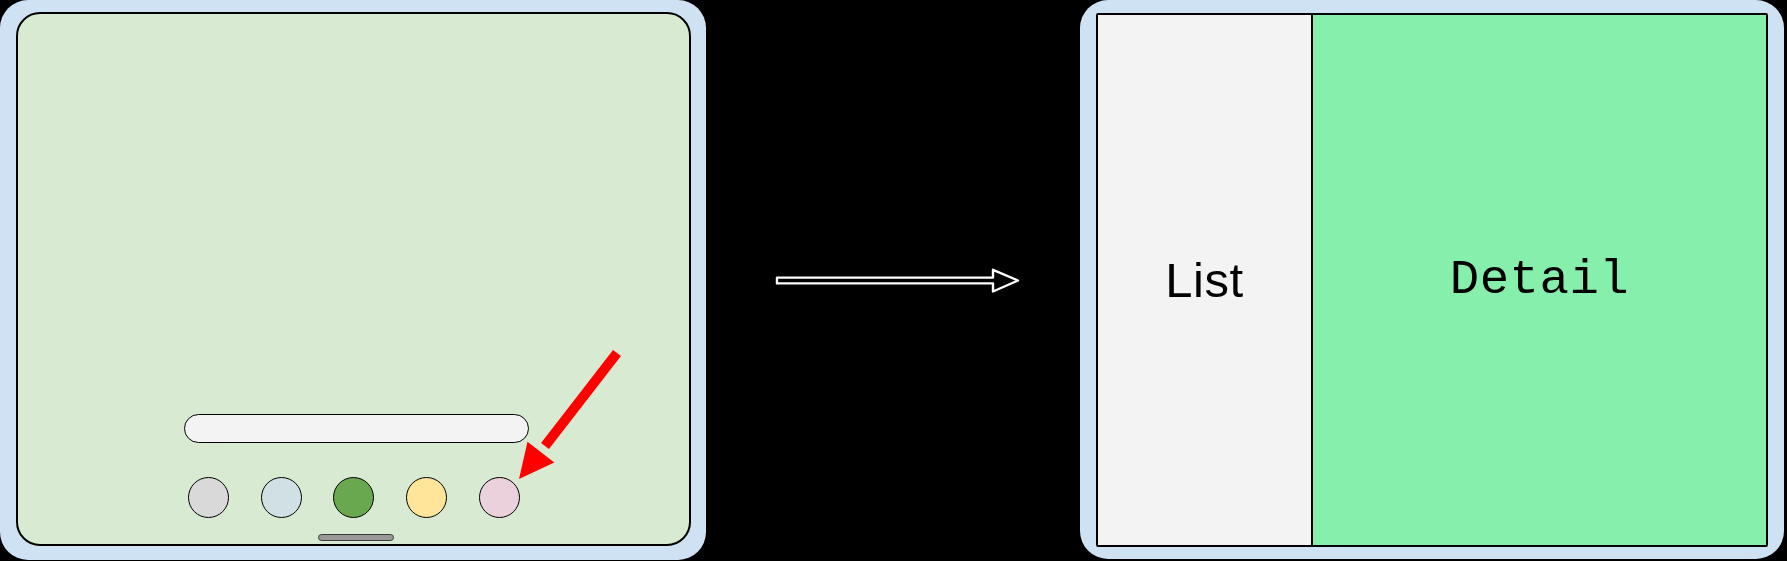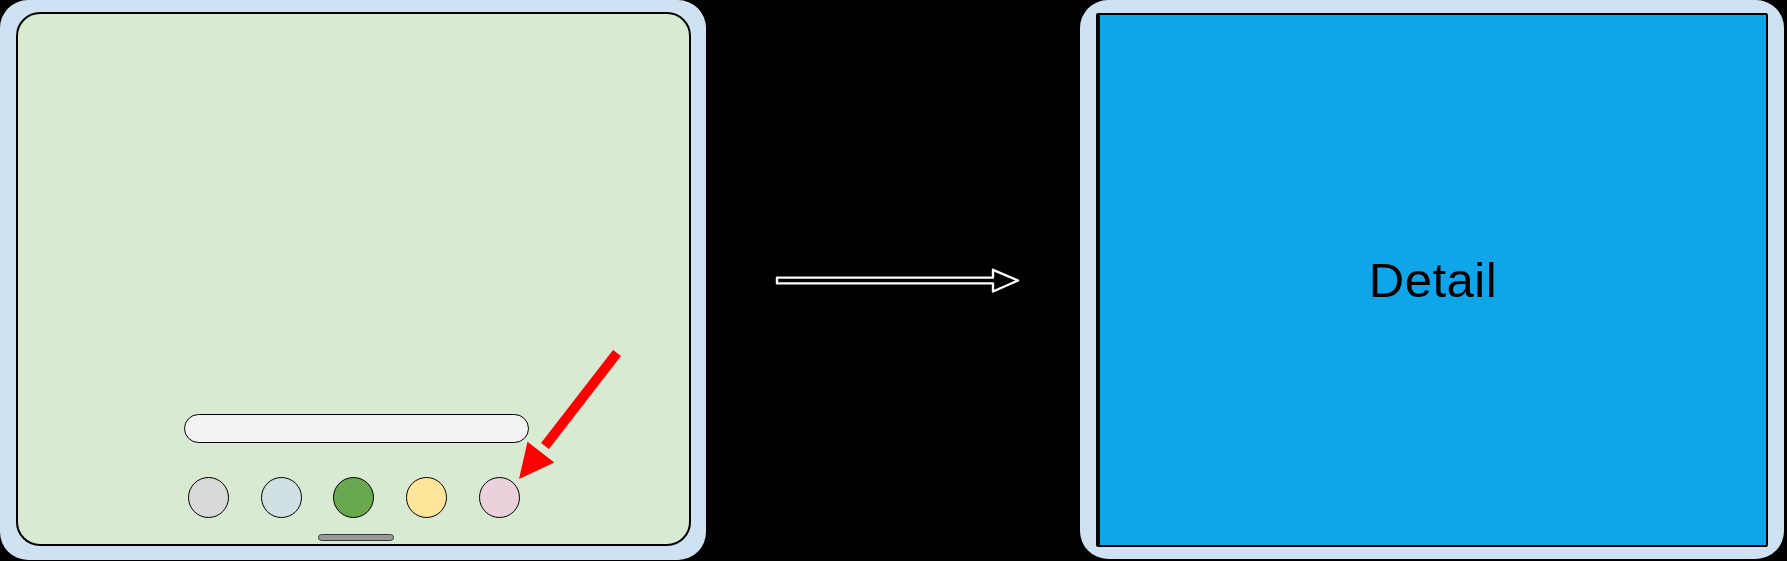--- a/index.html
+++ b/index.html
@@ -111,22 +111,25 @@
       </div>
 
       <div class="home-bar" style="background-color: rgb(153, 153, 153);"></div>
     </div>
   </div>
 
   <div class="device device-right" style="background-color: rgb(207, 226, 243);">
 
     <div class="screen screen-right">
 
+      <div class="panel panel-list" style="background-color: rgb(243, 243, 243);">
+        <span class="panel-label" style="color: rgb(0, 0, 0);">List</span>
+      </div>
 
-      <div class="panel panel-detail" style="background-color: #0ea5e9;">
+      <div class="panel panel-detail" style="background-color: #86efac; font-family: Liberation Mono, monospace;">
         <span class="panel-label" style="color: rgb(0, 0, 0);">Detail</span>
       </div>
     </div>
   </div>
 
   <svg class="overlay" viewBox="0 0 1787 561">
 
     <polygon points="777,277.6 993,277.6 993,269.8 1018,280.5 993,291.5 993,283.4 777,283.4" stroke-width="2.4" stroke-linejoin="round" fill="#000000" stroke="#ffffff"></polygon>
 
     <g>

